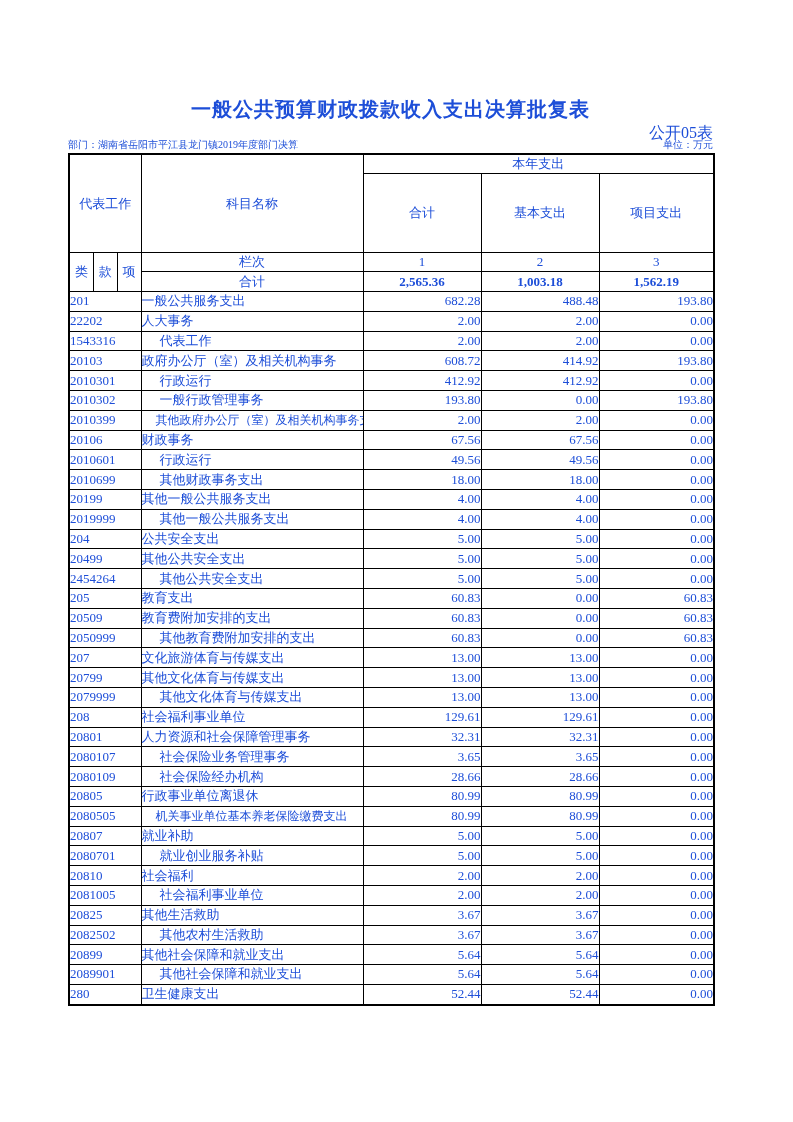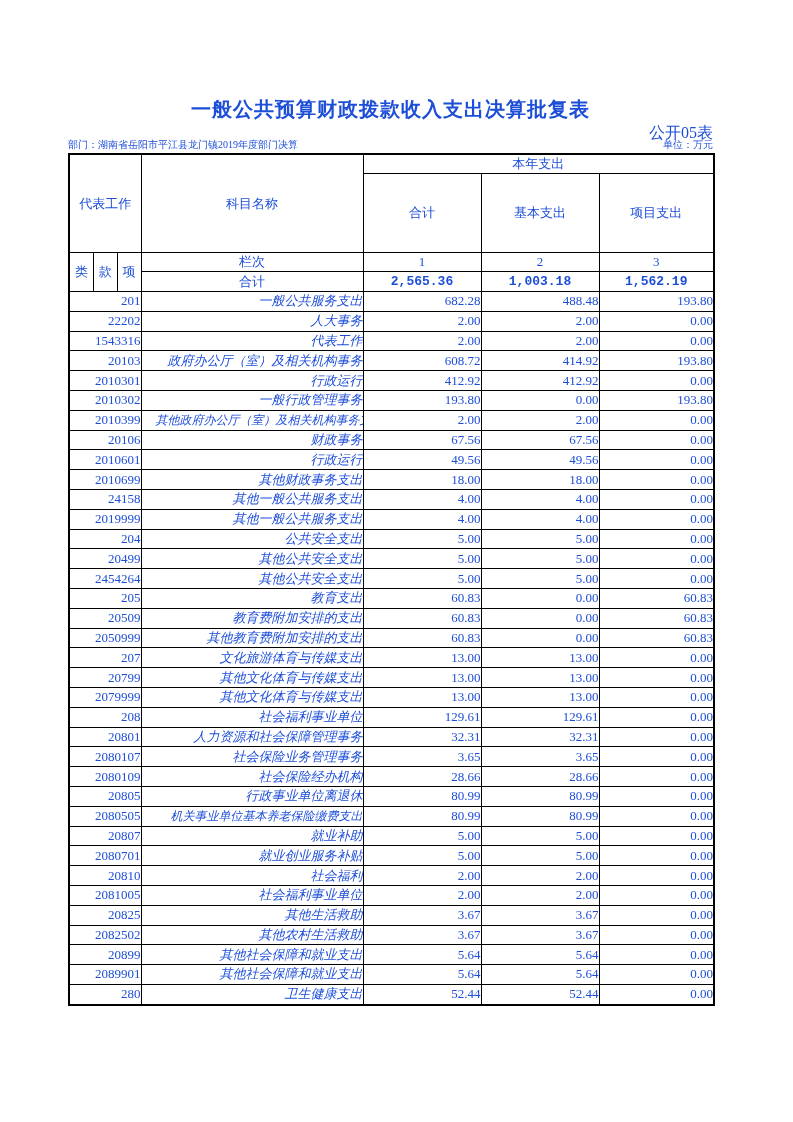--- a/index.html
+++ b/index.html
@@ -44,27 +44,27 @@
   tr.hdr-cols td{height:18px;text-align:center;}
   tr.hdr-total td{height:19px;text-align:center;border-top:1px solid #000;}
   td.thick-bottom{border-bottom:2px solid #000;}
   .ckx-cell{padding:0;}
   .ckx{display:flex;height:100%;align-items:stretch;}
   .ckx span{
     flex:1;display:flex;align-items:center;justify-content:center;
   }
   .ckx span + span{border-left:1px solid #000;}
   td.td-num{text-align:right;padding-right:4px;}
-  td.td-name{text-align:right;padding-left:4px;font-style:italic;}
+  td.td-name{text-align:left;padding-left:4px;}
   td.td-name.indent{padding-left:18px;}
   td.td-name.small{font-size:12px;}
   td.td-name.small.indent{padding-left:14px;}
-  td.td-code{text-align:right;padding-left:3px;}
+  td.td-code{text-align:left;padding-left:3px;}
   tr.data-row td{height:18.8px;}
-  tr.total-row td.td-num{font-weight:bold;font-family:Liberation Mono, monospace;}
+  tr.total-row td.td-num{font-weight:bold;}
 </style>
 </head>
 <body>
 
 <div class="doc">
 
   <div class="title">一般公共预算财政拨款收入支出决算批复表</div>
 
   <div class="meta-code">公开05表</div>
 
@@ -177,21 +177,21 @@
           <td class="td-num">0.00</td>
         </tr>
         <tr class="data-row">
           <td class="td-code">2010699</td>
           <td class="td-name indent">其他财政事务支出</td>
           <td class="td-num">18.00</td>
           <td class="td-num">18.00</td>
           <td class="td-num">0.00</td>
         </tr>
         <tr class="data-row">
-          <td class="td-code">24158</td>
+          <td class="td-code">20199</td>
           <td class="td-name">其他一般公共服务支出</td>
           <td class="td-num">4.00</td>
           <td class="td-num">4.00</td>
           <td class="td-num">0.00</td>
         </tr>
         <tr class="data-row">
           <td class="td-code">2019999</td>
           <td class="td-name indent">其他一般公共服务支出</td>
           <td class="td-num">4.00</td>
           <td class="td-num">4.00</td>

